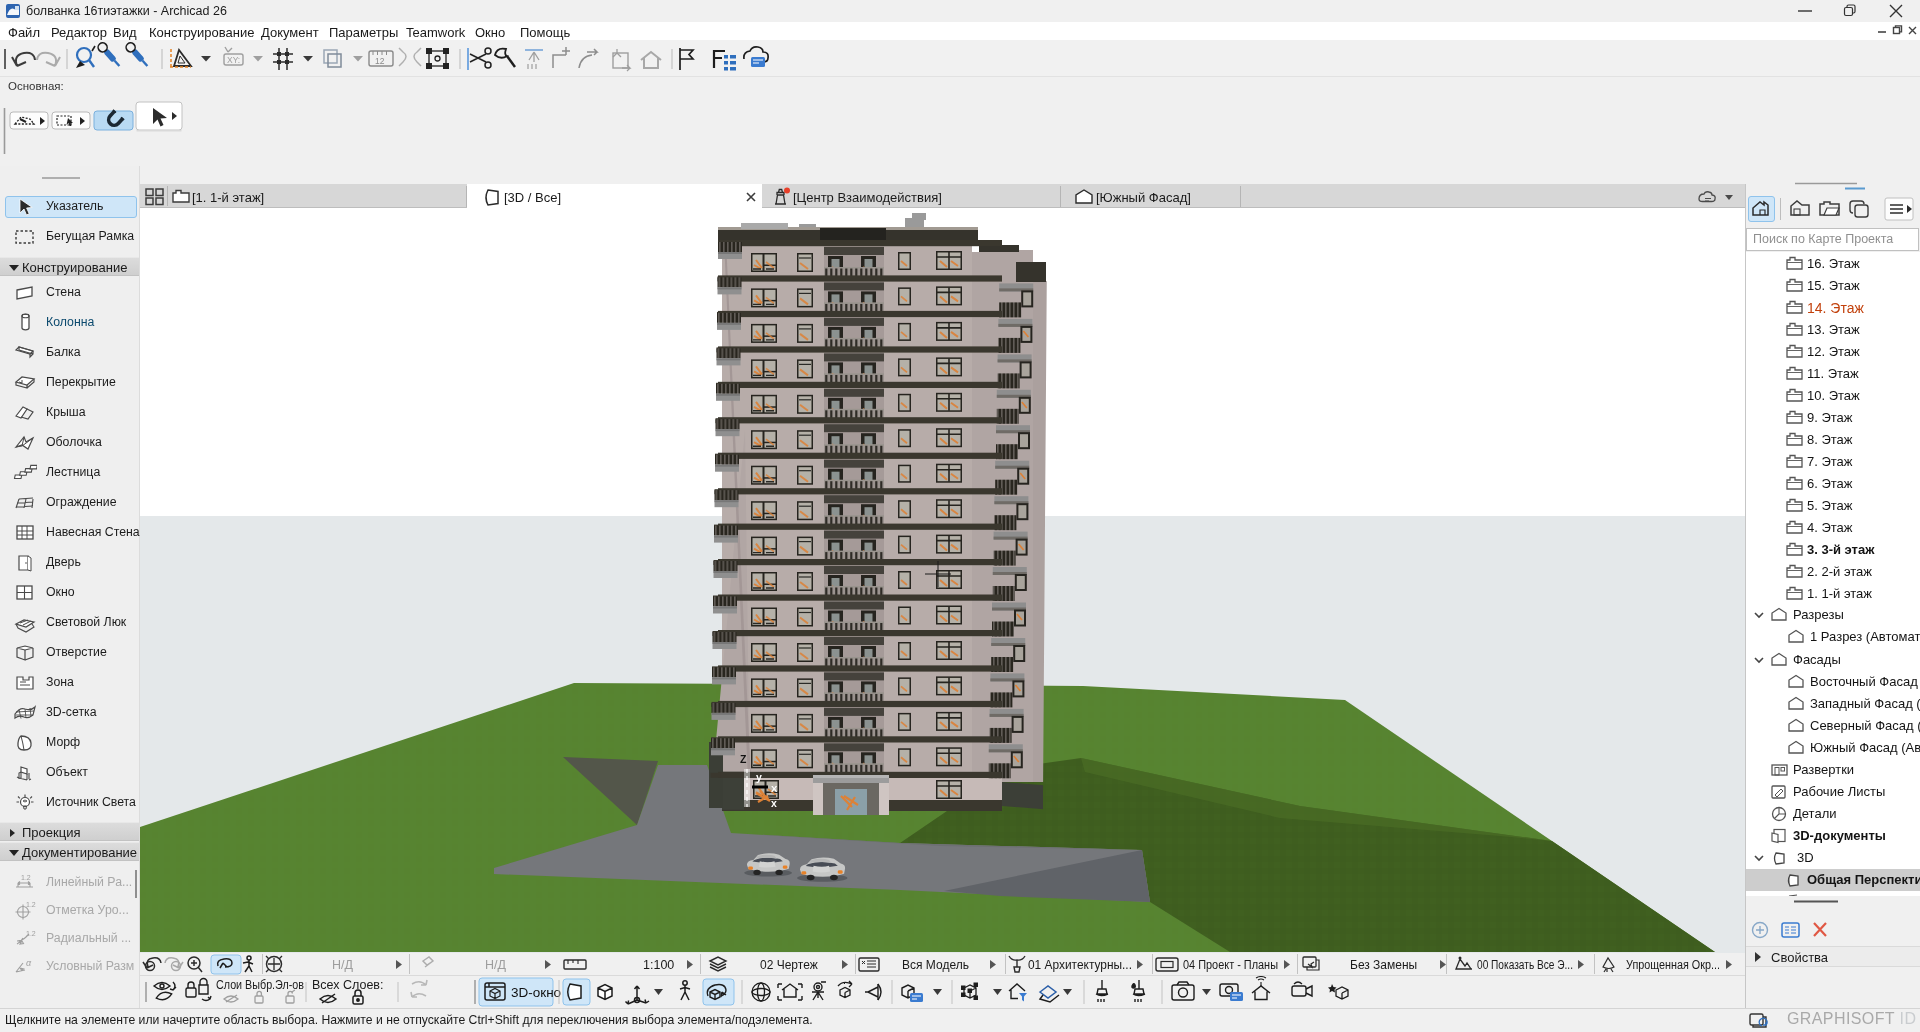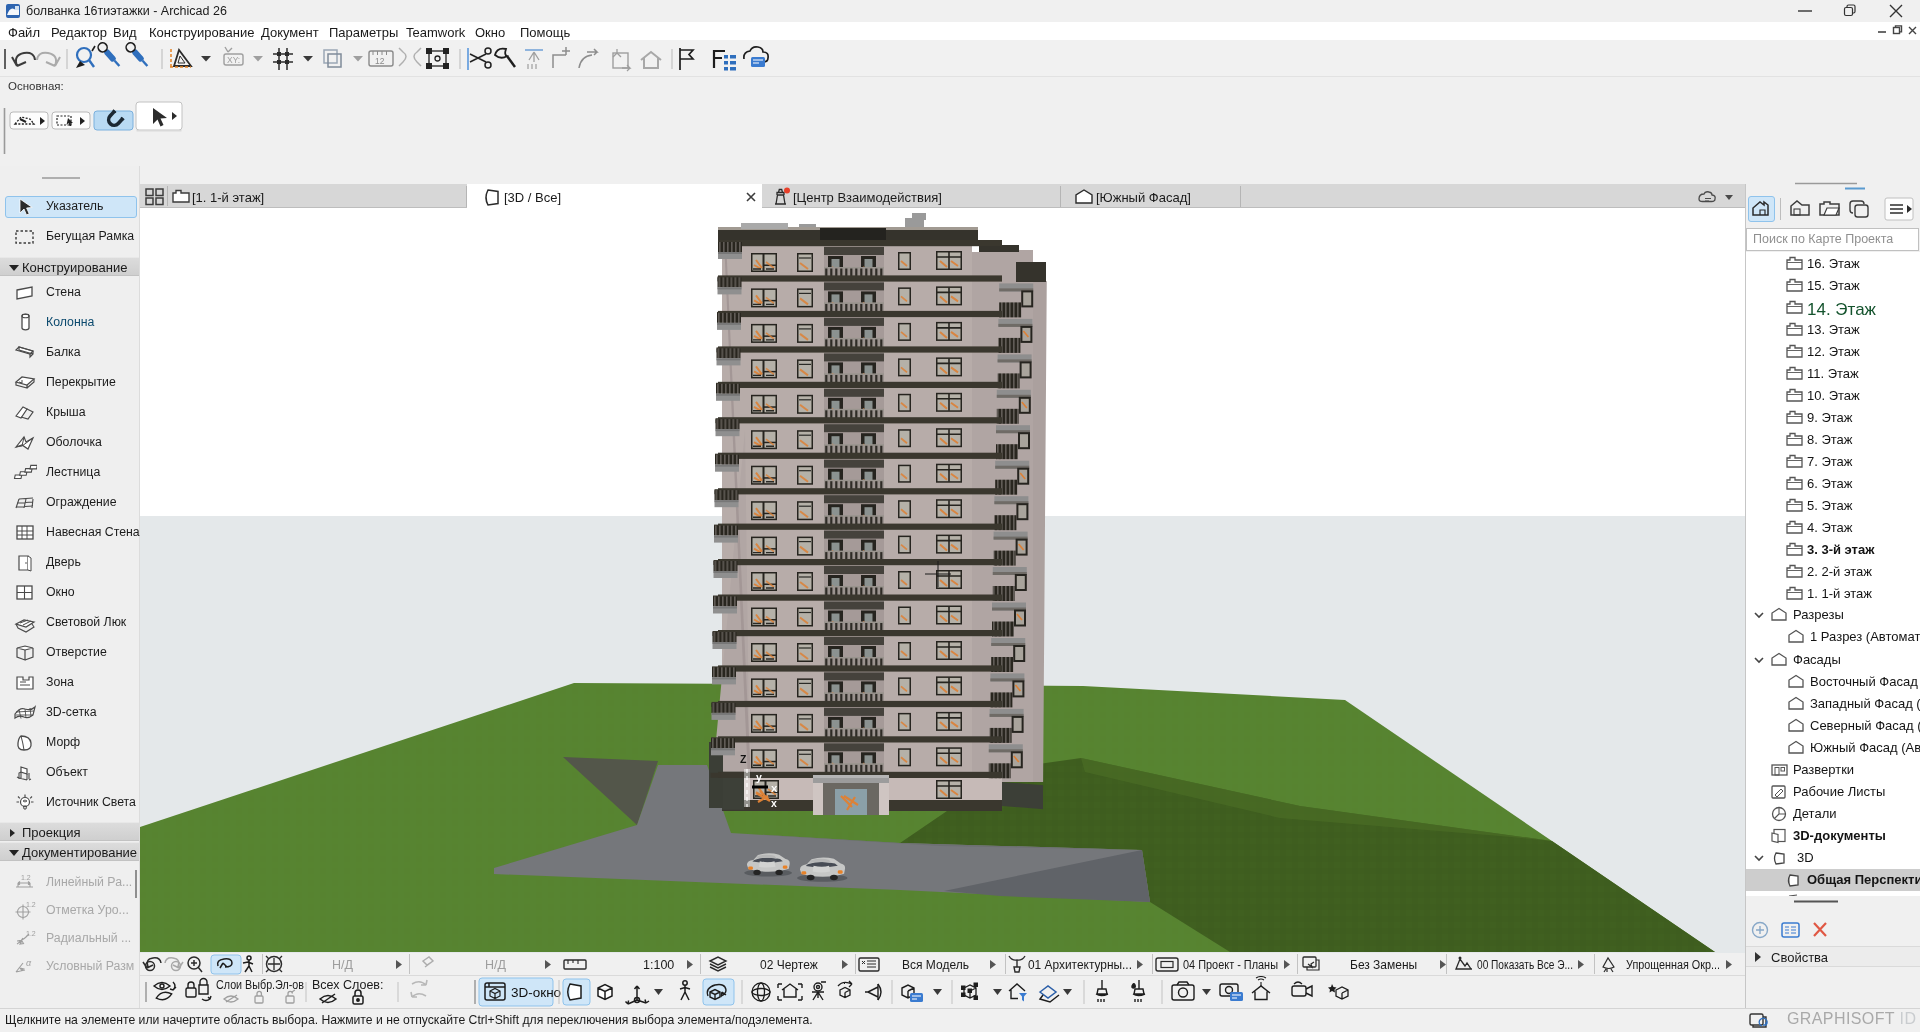--- a/index.html
+++ b/index.html
@@ -374,21 +374,21 @@
 <div class="txt" style="left:1807px;top:256px;font-size:13px;color:#141414;font-weight:normal">16. Этаж</div>
 <svg class="abs" style="left:1786px;top:278px" width="18" height="16">
     <path d="M1 13 v-9 h3 v-2.5 h5 v2.5 h7 v9 z" fill="none" stroke="#555" stroke-width="1.3"></path>
     <path d="M1 6.5 h15" stroke="#555" stroke-width="0.9"></path>
   </svg>
 <div class="txt" style="left:1807px;top:278px;font-size:13px;color:#141414;font-weight:normal">15. Этаж</div>
 <svg class="abs" style="left:1786px;top:300px" width="18" height="16">
     <path d="M1 13 v-9 h3 v-2.5 h5 v2.5 h7 v9 z" fill="none" stroke="#555" stroke-width="1.3"></path>
     <path d="M1 6.5 h15" stroke="#555" stroke-width="0.9"></path>
   </svg>
-<div class="txt" style="left:1807px;top:300px;font-size:17px;color:#14532d;font-weight:normal">14. Этаж</div>
+<div class="txt" style="left:1807px;top:300px;font-size:14px;color:#c2410c;font-weight:normal">14. Этаж</div>
 <svg class="abs" style="left:1786px;top:322px" width="18" height="16">
     <path d="M1 13 v-9 h3 v-2.5 h5 v2.5 h7 v9 z" fill="none" stroke="#555" stroke-width="1.3"></path>
     <path d="M1 6.5 h15" stroke="#555" stroke-width="0.9"></path>
   </svg>
 <div class="txt" style="left:1807px;top:322px;font-size:13px;color:#141414;font-weight:normal">13. Этаж</div>
 <svg class="abs" style="left:1786px;top:344px" width="18" height="16">
     <path d="M1 13 v-9 h3 v-2.5 h5 v2.5 h7 v9 z" fill="none" stroke="#555" stroke-width="1.3"></path>
     <path d="M1 6.5 h15" stroke="#555" stroke-width="0.9"></path>
   </svg>
 <div class="txt" style="left:1807px;top:344px;font-size:13px;color:#141414;font-weight:normal">12. Этаж</div>

